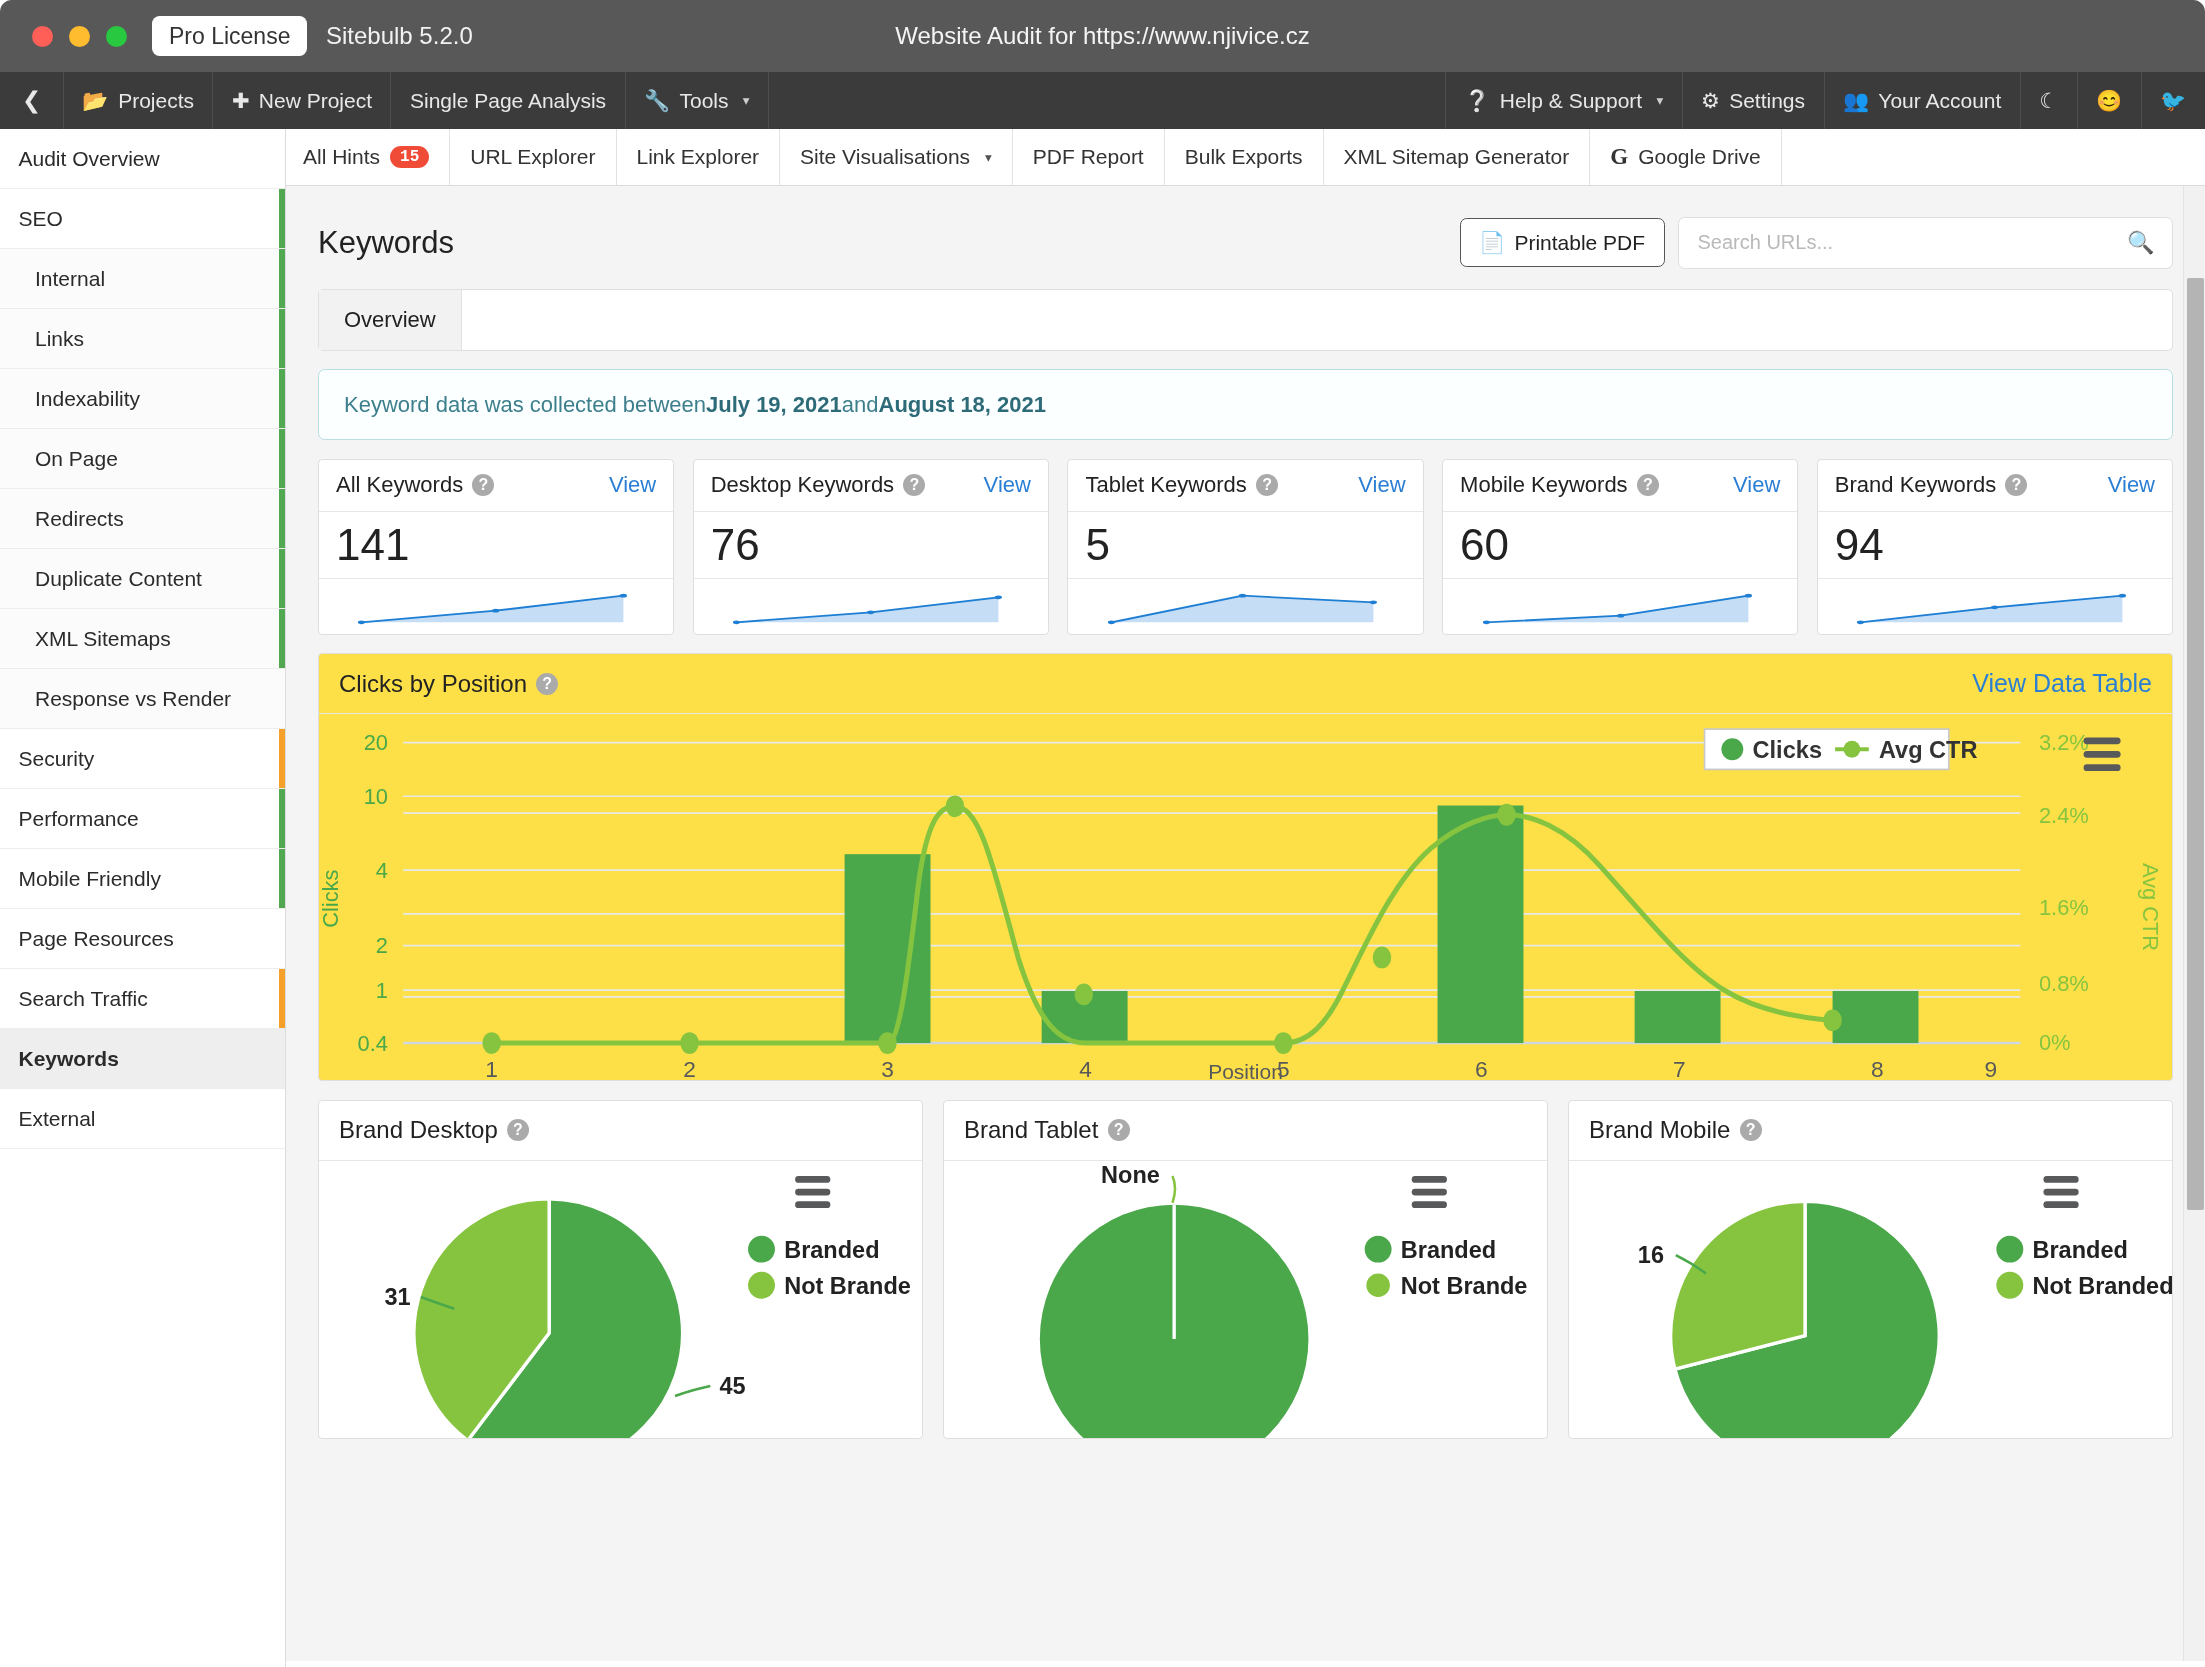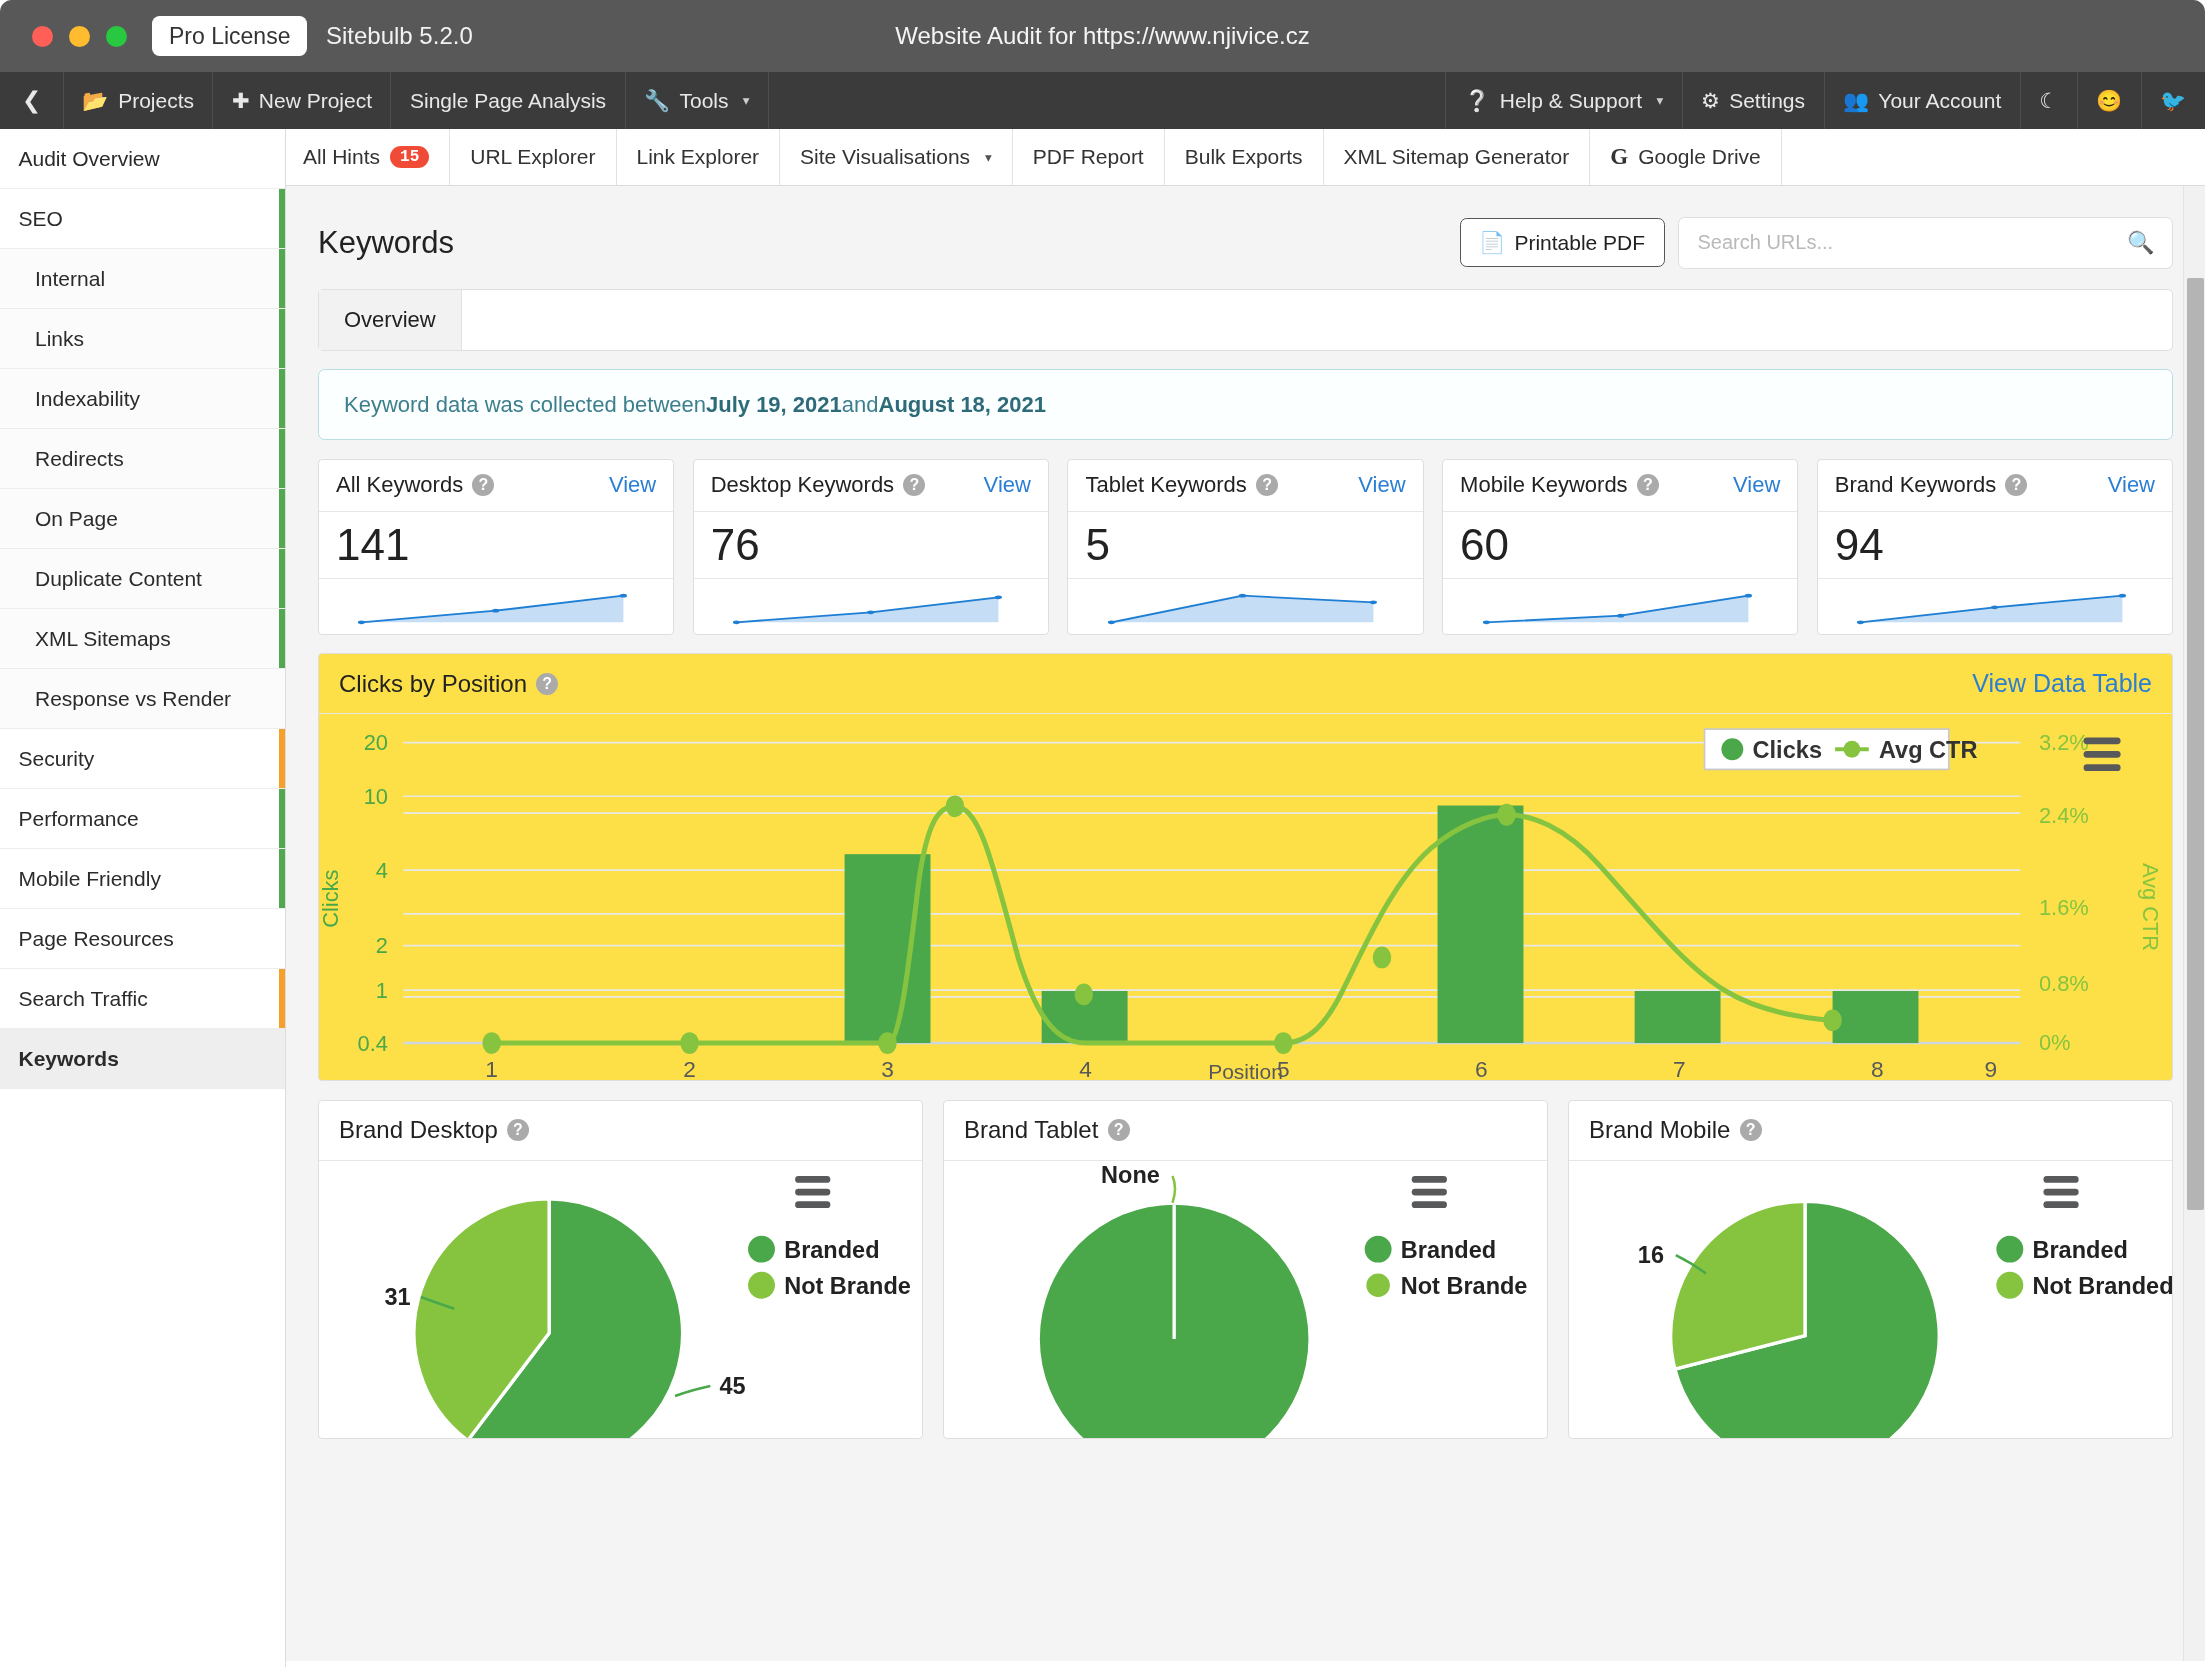--- a/index.html
+++ b/index.html
@@ -263,25 +263,25 @@
       </div>
       <div class="nav-item sub">
         <span>Links</span>
         <span class="edge" style="background:#52a850"></span>
       </div>
       <div class="nav-item sub">
         <span>Indexability</span>
         <span class="edge" style="background:#52a850"></span>
       </div>
       <div class="nav-item sub">
+        <span>On Page</span>
+        <span class="edge" style="background:#52a850"></span>
+      </div>
+      <div class="nav-item sub">
         <span>Redirects</span>
-        <span class="edge" style="background:#52a850"></span>
-      </div>
-      <div class="nav-item sub">
-        <span>On Page</span>
         <span class="edge" style="background:#52a850"></span>
       </div>
       <div class="nav-item sub">
         <span>Duplicate Content</span>
         <span class="edge" style="background:#52a850"></span>
       </div>
       <div class="nav-item sub">
         <span>XML Sitemaps</span>
         <span class="edge" style="background:#52a850"></span>
       </div>
@@ -302,20 +302,23 @@
       </div>
       <div class="nav-item">
         <span>Page Resources</span>
       </div>
       <div class="nav-item">
         <span>Search Traffic</span>
         <span class="edge" style="background:#f5a02a"></span>
       </div>
       <div class="nav-item active">
         <span>Keywords</span>
+      </div>
+      <div class="nav-item">
+        <span>External</span>
       </div>
     </div>
 
     <div class="main">
 
       <div class="tabbar">
         <div class="tab first">
           <span>All Hints</span>
           <span class="badge">15</span>
         </div>

